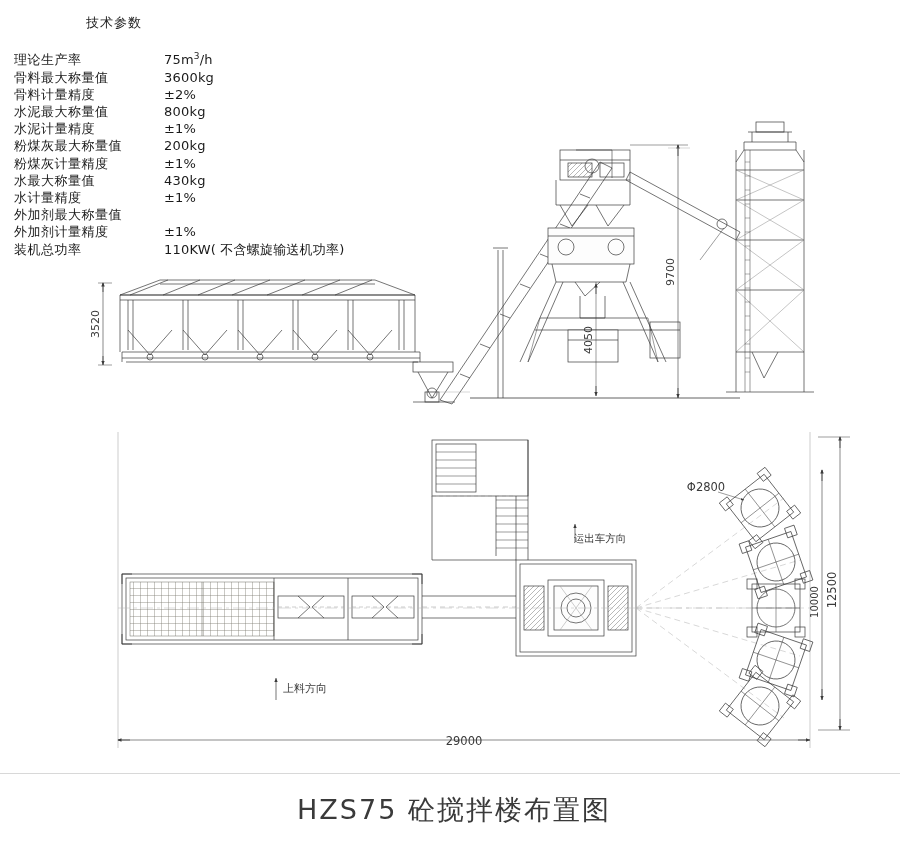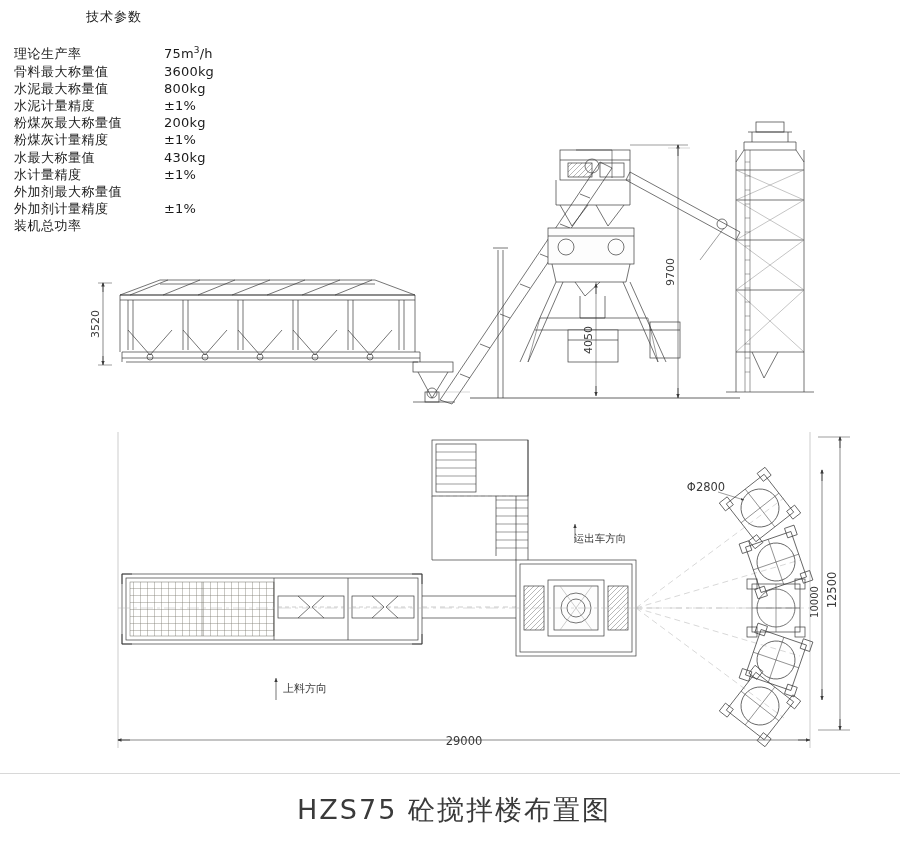--- a/index.html
+++ b/index.html
@@ -13,21 +13,21 @@
     position: relative;
     font-family: "DejaVu Sans", "Liberation Sans", sans-serif;
     color: #1a1a1a;
     overflow: hidden;
   }
 
   
   .spec-block {
     position: absolute;
     left: 14px;
-    top: 8px;
+    top: 14px;
     width: 420px;
   }
   .spec-title {
     font-size: 13px;
     color: #222;
     margin-left: 72px;
     margin-bottom: 16px;
     letter-spacing: 1px;
   }
   .spec-row {
@@ -89,20 +89,24 @@
 
   <div class="spec-row">
     <div class="spec-label">理论生产率</div>
     <div class="spec-value"><span>75m</span><sup>3</sup><span>/h</span></div>
   </div>
   <div class="spec-row">
     <div class="spec-label">骨料最大称量值</div>
     <div class="spec-value">3600kg</div>
   </div>
   <div class="spec-row">
+    <div class="spec-label">骨料计量精度</div>
+    <div class="spec-value">±2%</div>
+  </div>
+  <div class="spec-row">
     <div class="spec-label">水泥最大称量值</div>
     <div class="spec-value">800kg</div>
   </div>
   <div class="spec-row">
     <div class="spec-label">水泥计量精度</div>
     <div class="spec-value">±1%</div>
   </div>
   <div class="spec-row">
     <div class="spec-label">粉煤灰最大称量值</div>
     <div class="spec-value">200kg</div>
@@ -121,20 +125,21 @@
   </div>
   <div class="spec-row">
     <div class="spec-label">外加剂最大称量值</div>
   </div>
   <div class="spec-row">
     <div class="spec-label">外加剂计量精度</div>
     <div class="spec-value">±1%</div>
   </div>
   <div class="spec-row">
     <div class="spec-label">装机总功率</div>
+    <div class="spec-value">110KW( 不含螺旋输送机功率)</div>
   </div>
 </div>
 
 <svg class="drawing" viewBox="0 0 900 790">
   <defs>
     <pattern id="hatchGrid" width="7" height="7" patternUnits="userSpaceOnUse">
       <rect width="7" height="7" fill="#ffffff"></rect>
       <path d="M0 0 L0 7 M0 0 L7 0" stroke="#7a776d" stroke-width="0.8"></path>
     </pattern>
     <pattern id="hatchDiag" width="5" height="5" patternUnits="userSpaceOnUse">

